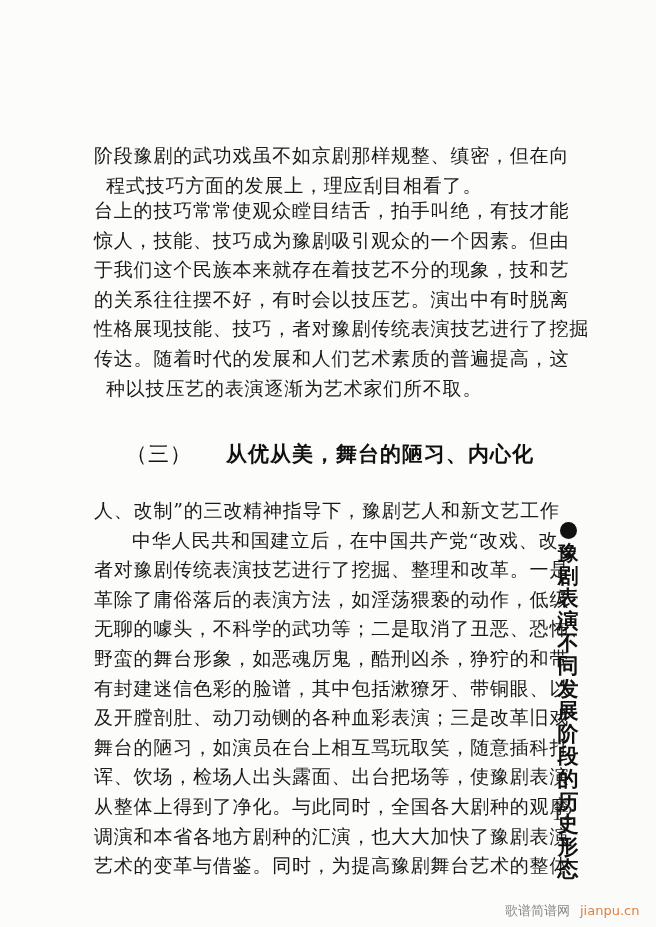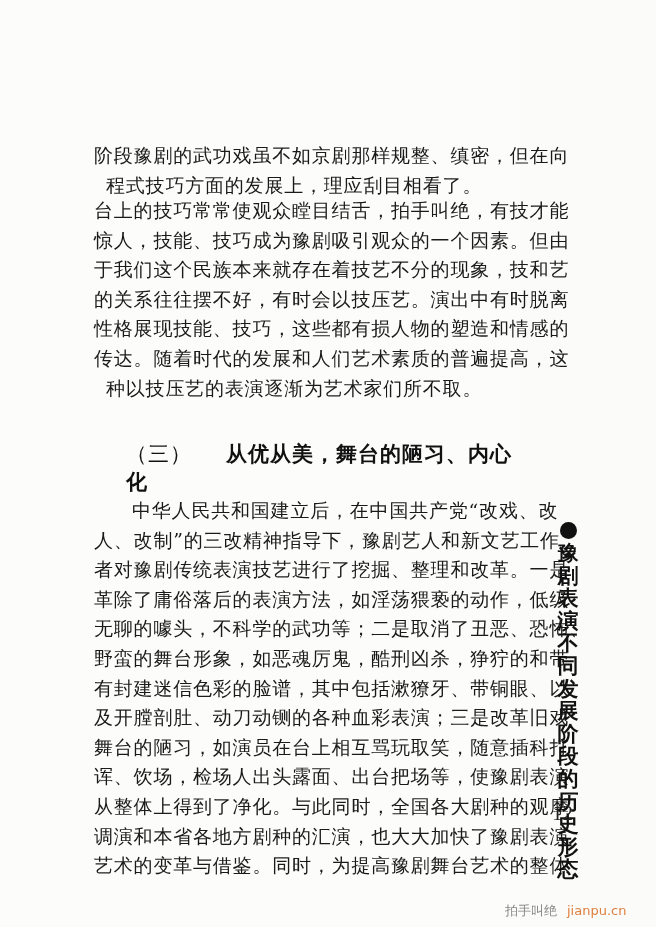--- a/index.html
+++ b/index.html
@@ -13,20 +13,21 @@
       position: relative;
       overflow: hidden;
       font-family: "DejaVu Serif", "Liberation Serif", serif;
       color: #1a1a1a;
     }
     .page {
       position: absolute;
       left: 0; top: 0;
       width: 520px; height: 927px;
       background: #fcfcfa;
+      padding-left: 40px;
     }
     .body-text {
       position: absolute;
       left: 94px;
       width: 452px;
       font-size: 19px;
       line-height: 29.6px;
       letter-spacing: 0.8px;
       text-align: justify;
     }
@@ -111,32 +112,32 @@
   <div class="body-text block1">
     <span class="line">阶段豫剧的武功戏虽不如京剧那样规整、缜密，但在向</span>
     <span class="line last">程式技巧方面的发展上，理应刮目相看了。</span>
   </div>
 
   <div class="body-text block2">
     <span class="line">台上的技巧常常使观众瞠目结舌，拍手叫绝，有技才能</span>
     <span class="line">惊人，技能、技巧成为豫剧吸引观众的一个因素。但由</span>
     <span class="line">于我们这个民族本来就存在着技艺不分的现象，技和艺</span>
     <span class="line">的关系往往摆不好，有时会以技压艺。演出中有时脱离</span>
-    <span class="line">性格展现技能、技巧，这些都有损人物的塑造和情感的</span>
+    <span class="line">性格展现技能、技巧，者对豫剧传统表演技艺进行了挖掘</span>
     <span class="line">传达。随着时代的发展和人们艺术素质的普遍提高，这</span>
     <span class="line last">种以技压艺的表演逐渐为艺术家们所不取。</span>
   </div>
 
   <div class="heading">
     <span class="num">（三）</span><span>从优从美，舞台的陋习、内心化</span>
   </div>
 
   <div class="body-text block3">
+    <span class="line">人、改制”的三改精神指导下，豫剧艺人和新文艺工作</span>
     <span class="line indent">中华人民共和国建立后，在中国共产党“改戏、改</span>
-    <span class="line">人、改制”的三改精神指导下，豫剧艺人和新文艺工作</span>
     <span class="line">者对豫剧传统表演技艺进行了挖掘、整理和改革。一是</span>
     <span class="line">革除了庸俗落后的表演方法，如淫荡猥亵的动作，低级</span>
     <span class="line">无聊的噱头，不科学的武功等；二是取消了丑恶、恐怖、</span>
     <span class="line">野蛮的舞台形象，如恶魂厉鬼，酷刑凶杀，狰狞的和带</span>
     <span class="line">有封建迷信色彩的脸谱，其中包括漱獠牙、带铜眼、以</span>
     <span class="line">及开膛剖肚、动刀动铡的各种血彩表演；三是改革旧戏</span>
     <span class="line">舞台的陋习，如演员在台上相互骂玩取笑，随意插科打</span>
     <span class="line">诨、饮场，检场人出头露面、出台把场等，使豫剧表演</span>
     <span class="line">从整体上得到了净化。与此同时，全国各大剧种的观摩</span>
     <span class="line">调演和本省各地方剧种的汇演，也大大加快了豫剧表演</span>
@@ -160,16 +161,16 @@
       <span>历</span>
       <span>史</span>
       <span>形</span>
       <span>态</span>
     </div>
   </div>
 
   <div class="page-number">12</div>
 
   <div class="watermark">
-    <span class="wm-cn">拍手叫绝</span><span class="wm-url">jianpu.cn</span>
+    <span class="wm-cn">歌谱简谱网</span><span class="wm-url">jianpu.cn</span>
   </div>
 
 </div>
 
 </body></html>

